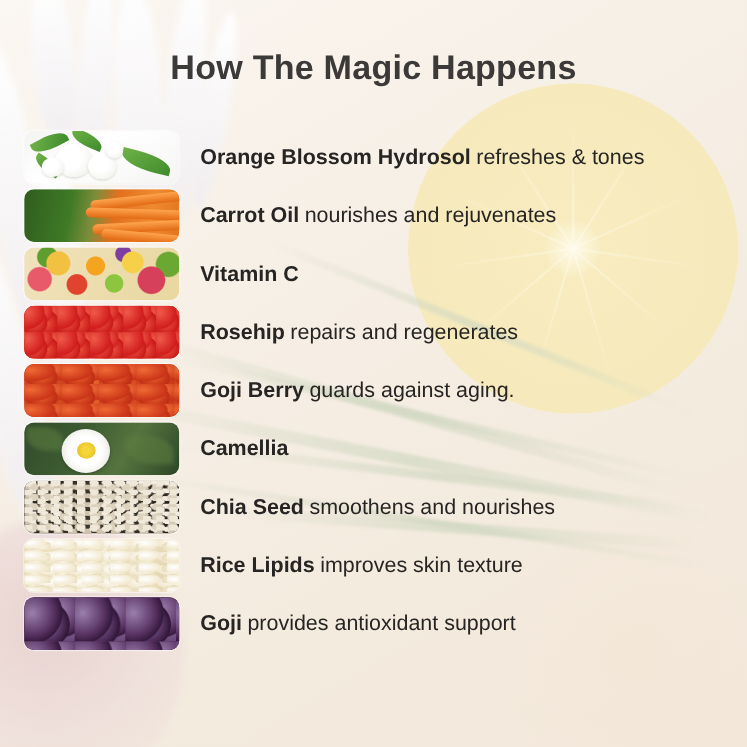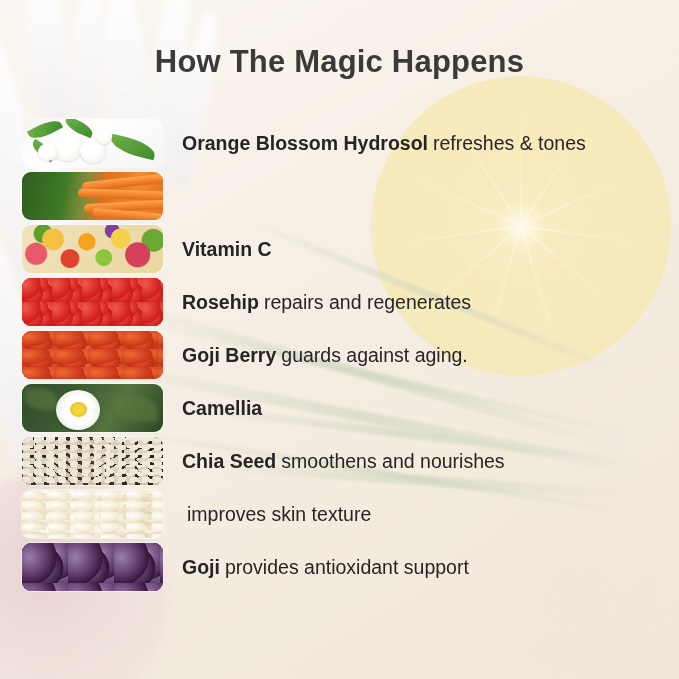--- a/index.html
+++ b/index.html
@@ -356,20 +356,24 @@
       </div>
       <div class="row">
         <div class="thumb">
           <div class="art art-carrot">
             <span class="c c1"></span>
             <span class="c c2"></span>
             <span class="c c3"></span>
             <span class="c c4"></span>
           </div>
         </div>
+        <div class="caption">
+          <span class="name">Carrot Oil</span>
+          <span class="desc">nourishes and rejuvenates</span>
+        </div>
       </div>
       <div class="row">
         <div class="thumb">
           <div class="art art-fruit"></div>
         </div>
         <div class="caption">
           <span class="name">Vitamin C</span>
         </div>
       </div>
       <div class="row">
@@ -410,20 +414,21 @@
         <div class="caption">
           <span class="name">Chia Seed</span>
           <span class="desc">smoothens and nourishes</span>
         </div>
       </div>
       <div class="row">
         <div class="thumb">
           <div class="art art-rice"></div>
         </div>
         <div class="caption">
+          <span class="name">Rice Lipids</span>
           <span class="desc">improves skin texture</span>
         </div>
       </div>
       <div class="row">
         <div class="thumb">
           <div class="art art-acai"></div>
         </div>
         <div class="caption">
           <span class="name">Goji</span>
           <span class="desc">provides antioxidant support</span>

